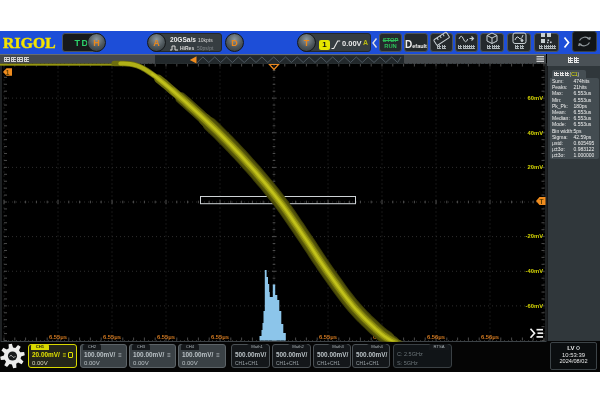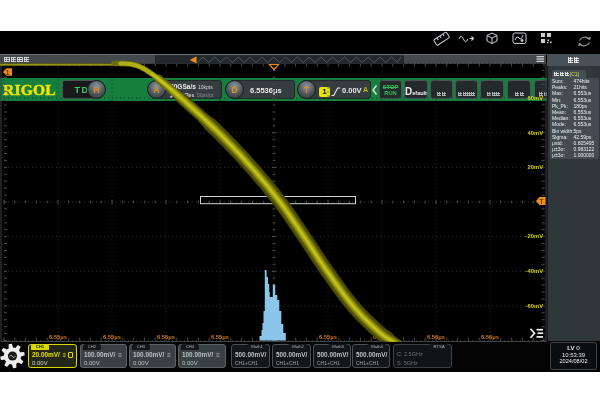--- a/index.html
+++ b/index.html
@@ -1,21 +1,21 @@
 <!DOCTYPE html>
 <html><head><meta charset="utf-8"><style>
 *{margin:0;padding:0;box-sizing:border-box;}
 html,body{width:600px;height:400px;background:#fff;overflow:hidden;font-family:"Liberation Sans",sans-serif;}
 #scr{position:absolute;left:0;top:31px;width:600px;height:341px;background:#000;}
 i.cjk{display:block;width:5.6px;height:5.8px;margin:0 .4px;background-image:repeating-linear-gradient(0deg,currentColor 0 .9px,transparent .9px 2.1px),repeating-linear-gradient(90deg,currentColor 0 .9px,transparent .9px 2.4px);}
 .cw{display:flex;align-items:center;}
 i.cjk.s{width:4.4px;height:4.6px;}
 i.cjk.t{width:4px;height:4.2px;margin:0 .2px;}
 
-#topbar{position:absolute;left:0;top:0;width:600px;height:23px;background:#15803d;margin-top:47px;}
+#topbar{position:absolute;left:0;top:0;width:600px;height:23px;background:#1d4ed8;}
 #logo{position:absolute;left:3px;top:2.5px;font-family:"Liberation Serif",serif;font-weight:bold;font-size:15.5px;color:#f5e400;letter-spacing:.2px;-webkit-text-stroke:0.5px #f0e000;}
 .tbtn{position:absolute;top:2px;height:19px;background:#24292c;border:1px solid #4d5458;border-radius:3px;}
 #tdbtn{left:62px;width:39px;background:#17191b;color:#2dd06a;font-size:9px;font-weight:bold;text-align:center;line-height:18px;letter-spacing:.5px;}
 .pillbox{position:absolute;top:2px;height:19px;background:#363d41;border-radius:9px 3px 3px 9px;border:1px solid #23282b;}
 .knob{position:absolute;top:1.5px;width:19px;height:19px;border-radius:50%;background:radial-gradient(circle at 50% 32%,#8d979c,#4d565b 55%,#2f3539);border:1px solid #15181a;text-align:center;line-height:19px;font-size:9px;font-weight:bold;color:#e8871e;}
 .pv{color:#e8e8e8;font-weight:bold;font-size:7.5px;}
 
 #titlebar{position:absolute;left:0;top:23px;width:546px;height:9.5px;background:#45494c;border-top:1px solid #666c70;}
 #rtitle{position:absolute;left:547px;top:23px;width:53px;height:12px;background:#4a5156;color:#e8e8e8;text-align:center;}
 
@@ -64,23 +64,20 @@
     <div class="pillbox" style="left:148px;width:74px;">
       <span style="position:absolute;left:21px;top:2px;font-size:6.6px;font-weight:bold;color:#ececec;">20GSa/s</span>
       <span style="position:absolute;left:49px;top:2.5px;font-size:5px;color:#d8d8d8;">10kpts</span>
       <svg style="position:absolute;left:21px;top:11px;" width="9" height="6">
           <path d="M0,5 h2 v-4 h3 v4 h3" stroke="#d8d8d8" stroke-width="1" fill="none"></path>
         </svg>
       <span style="position:absolute;left:31px;top:10.5px;font-size:5px;font-weight:bold;color:#d8d8d8;">HiRes</span>
       <span style="position:absolute;left:48px;top:10.5px;font-size:5px;color:#83898d;">50ps/pt</span>
     </div>
     <div class="knob" style="left:147px;">A</div>
-    <div class="pillbox" style="left:226px;width:69px;">
-        <span class="pv" style="position:absolute;left:23px;top:5px;">6.5536μs</span>
-      </div>
     <div class="knob" style="left:225px;">D</div>
     <div class="pillbox" style="left:298px;width:73px;">
       <span style="position:absolute;left:20px;top:6px;width:11px;height:10px;background:#e6e600;border-radius:2px;color:#111;font-size:8px;font-weight:bold;text-align:center;line-height:10px;">1</span>
       <svg style="position:absolute;left:32px;top:5px;" width="10" height="11">
           <path d="M0.5,9.5 h2.2 l4,-7.5 h2.5" stroke="#e8e8e8" stroke-width="1.1" fill="none"></path>
         </svg>
       <span class="pv" style="position:absolute;left:43px;top:5px;">0.00V</span>
       <span style="position:absolute;left:64px;top:5px;font-size:7px;font-weight:bold;color:#b9b912;">A</span>
     </div>
     <div class="knob" style="left:297px;">T</div>

